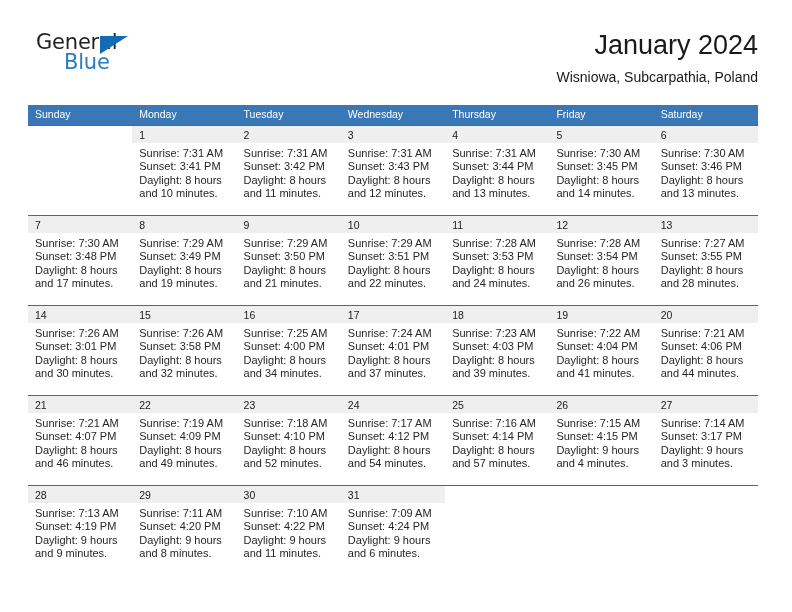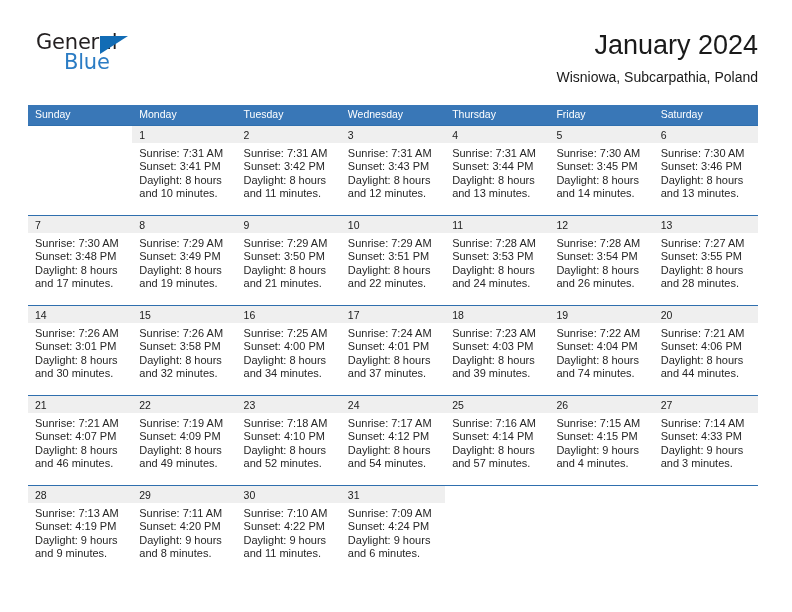--- a/index.html
+++ b/index.html
@@ -384,21 +384,21 @@
               </div>
             </div>
           </td>
           <td>
             <div class="cell">
               <div class="daynum-band">19</div>
               <div class="info">
                 <div>Sunrise: 7:22 AM</div>
                 <div>Sunset: 4:04 PM</div>
                 <div>Daylight: 8 hours</div>
-                <div>and 74 minutes.</div>
+                <div>and 41 minutes.</div>
               </div>
             </div>
           </td>
           <td>
             <div class="cell">
               <div class="daynum-band">20</div>
               <div class="info">
                 <div>Sunrise: 7:21 AM</div>
                 <div>Sunset: 4:06 PM</div>
                 <div>Daylight: 8 hours</div>
@@ -472,21 +472,21 @@
                 <div>Daylight: 9 hours</div>
                 <div>and 4 minutes.</div>
               </div>
             </div>
           </td>
           <td>
             <div class="cell">
               <div class="daynum-band">27</div>
               <div class="info">
                 <div>Sunrise: 7:14 AM</div>
-                <div>Sunset: 4:33 PM</div>
+                <div>Sunset: 3:17 PM</div>
                 <div>Daylight: 9 hours</div>
                 <div>and 3 minutes.</div>
               </div>
             </div>
           </td>
         </tr>
         <tr class="week-row">
           <td>
             <div class="cell">
               <div class="daynum-band">28</div>

